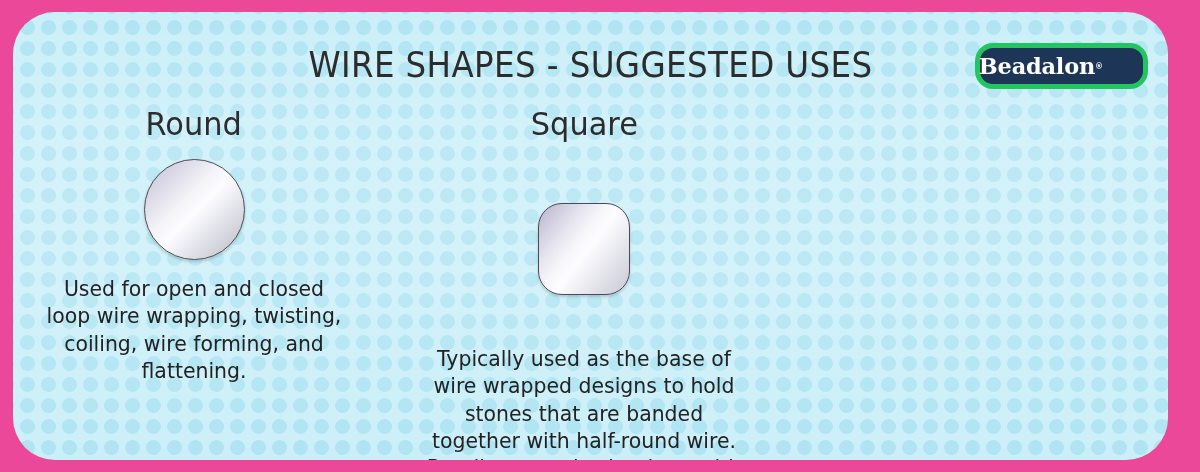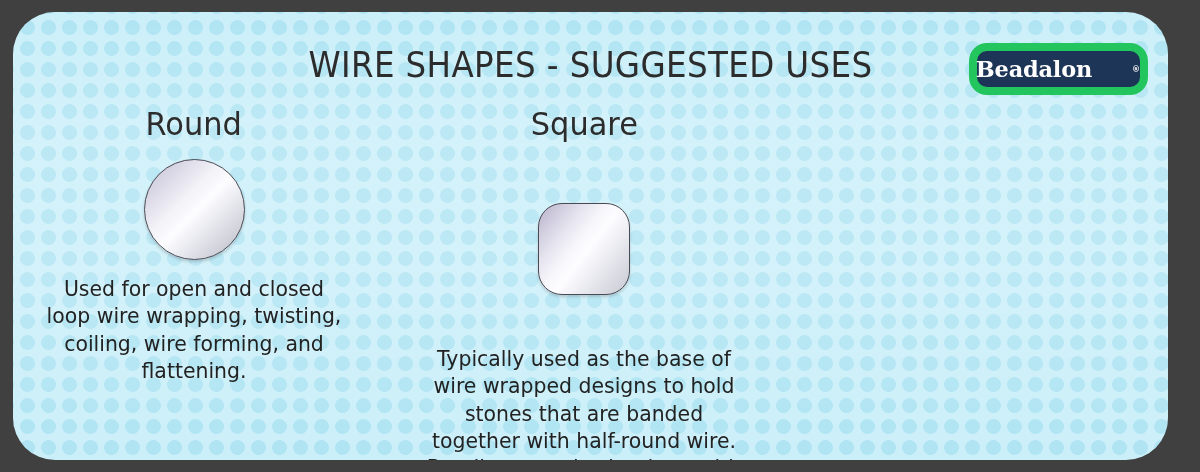--- a/index.html
+++ b/index.html
@@ -12,21 +12,21 @@
     width: 1200px;
     height: 472px;
     overflow: hidden;
     font-family: "DejaVu Sans", "Liberation Sans", sans-serif;
   }
 
   #page {
     position: relative;
     width: 1200px;
     height: 472px;
-    background: #404040;
+    background: #ec4899;
   }
 
   
   #card {
     position: absolute;
     left: 13px;
     top: 12px;
     width: 1155px;
     height: 448px;
     border-radius: 42px;
@@ -82,25 +82,25 @@
 
   
   #logo {
     position: absolute;
     right: 20px;
     top: 31px;
     width: 163px;
     height: 36px;
     border-radius: 18px;
     background: #1d3557;
-    border: 8px solid #22c55e;
+    border: 5px solid #22c55e;
     box-shadow: inset 0 0 0 1.5px #1d3557;
     display: flex;
     align-items: center;
-    justify-content: space-between;
+    justify-content: flex-start;
   }
   #logo-text {
     color: #ffffff;
     font-family: "DejaVu Serif", "Liberation Serif", serif;
     font-weight: bold;
     font-size: 22px;
     letter-spacing: -0.2px;
     line-height: 1;
     transform: scaleX(1.02);
   }

